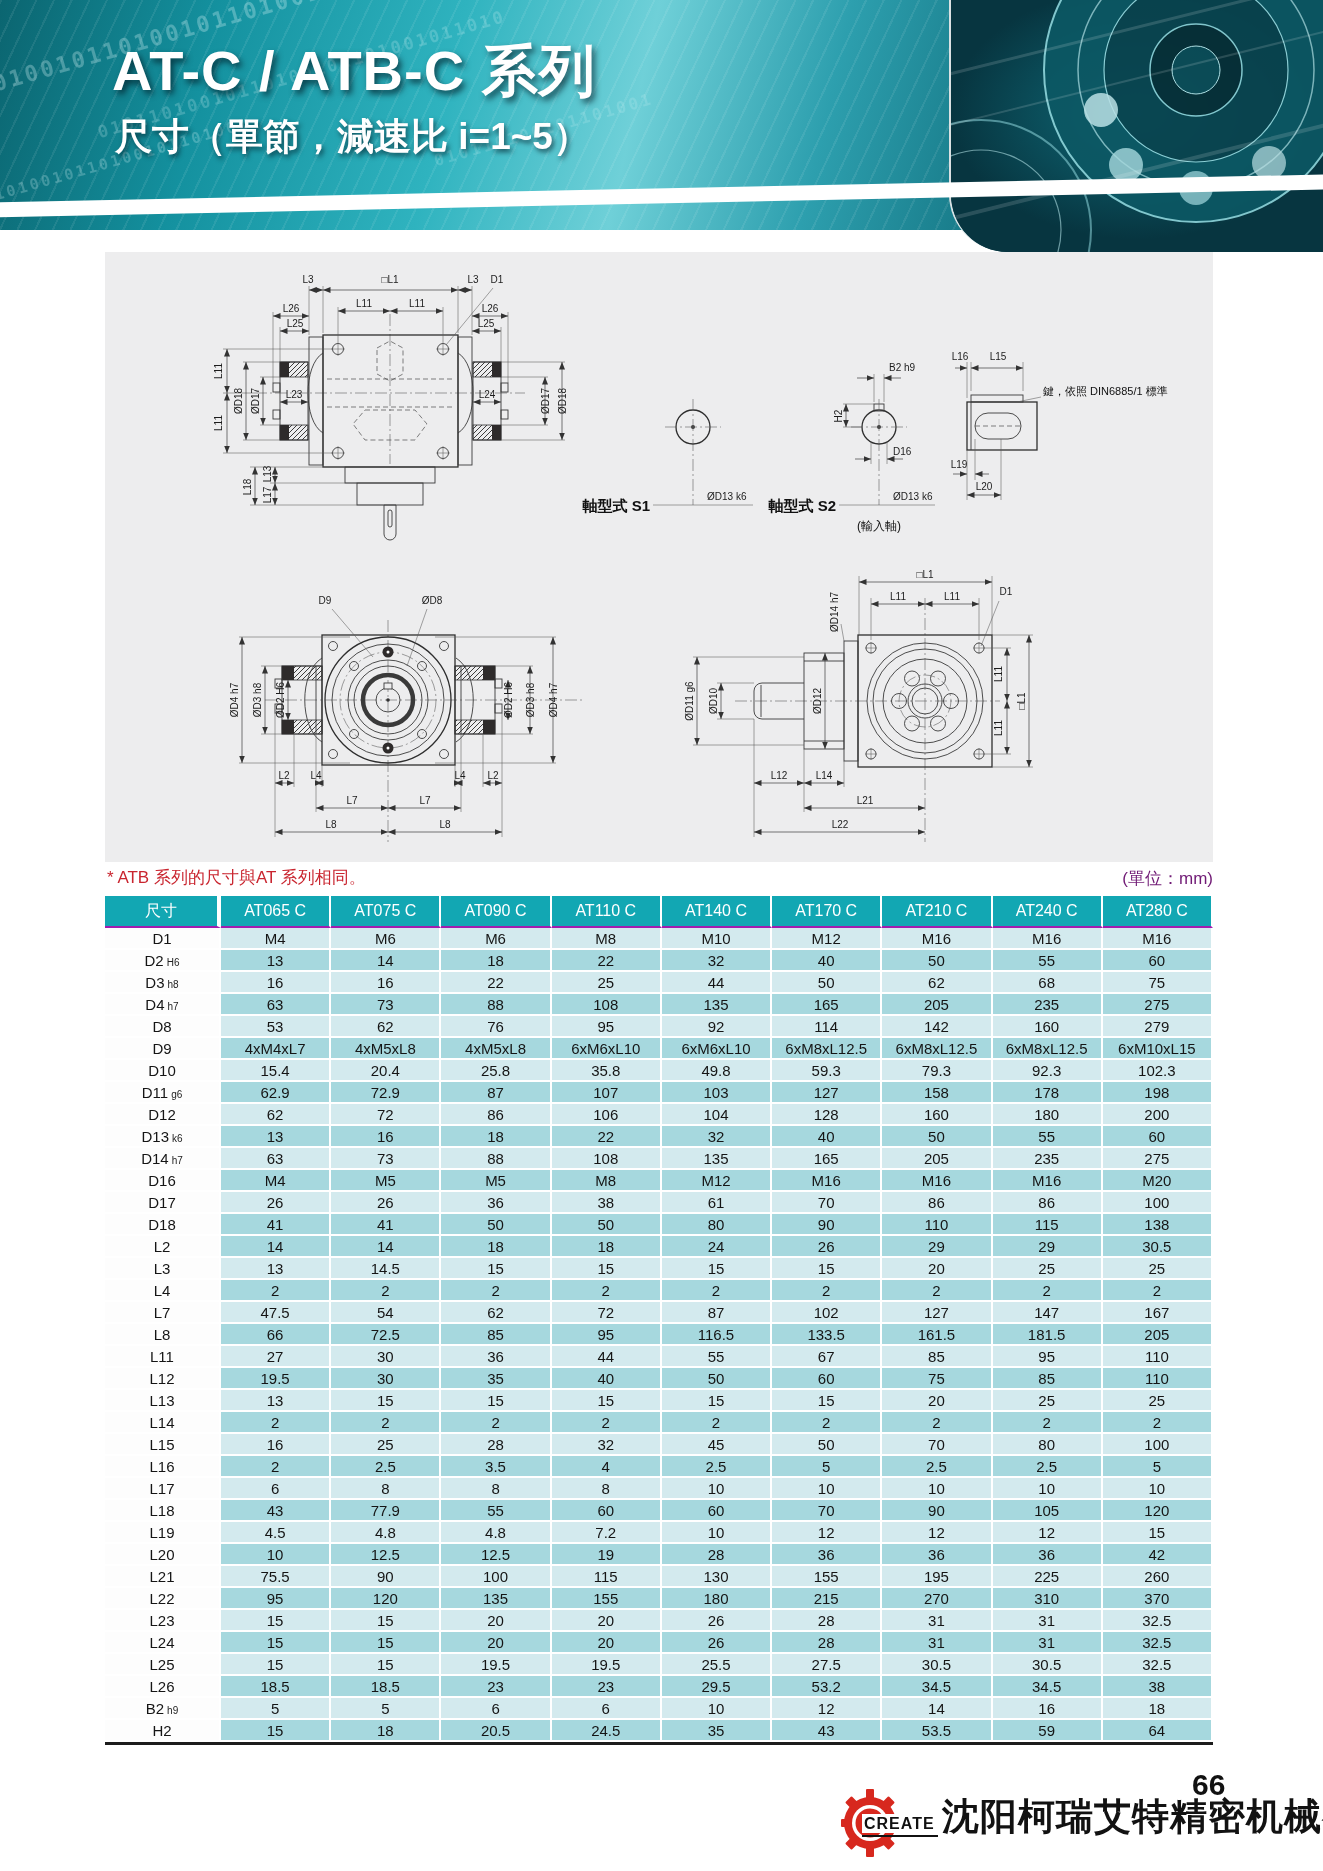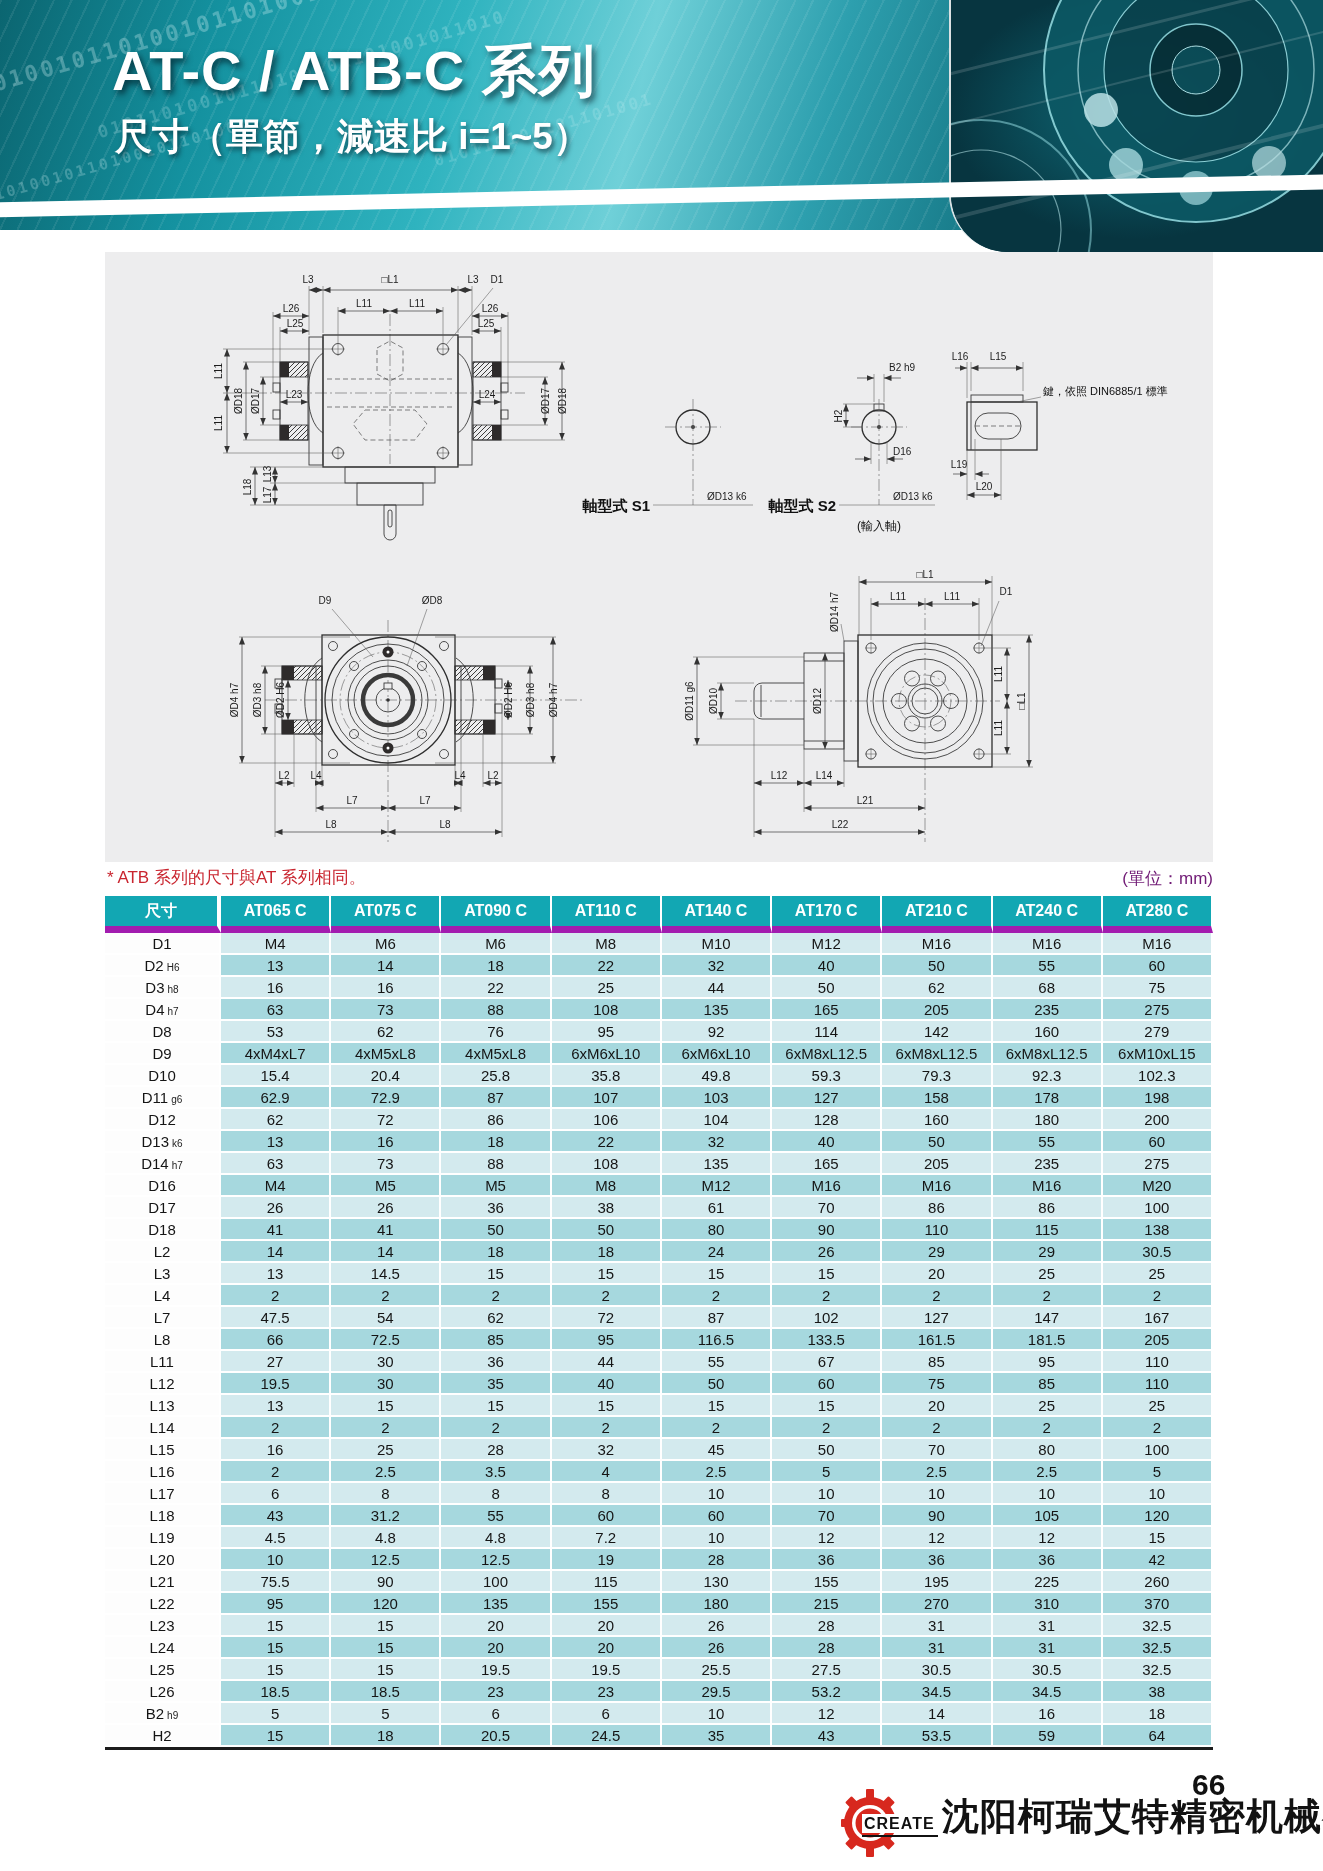--- a/index.html
+++ b/index.html
@@ -42,22 +42,22 @@
   text.cap2{font:12px "Liberation Sans",sans-serif;fill:#111;text-anchor:middle;}
   text.note{font:11px "Liberation Sans",sans-serif;fill:#111;}
 
   
   .atb-note{position:absolute;left:107px;top:866px;font-size:17px;color:#c9252f;}
   .unit-note{position:absolute;right:110px;top:867px;font-size:17px;color:#701a75;}
 
   
   table.dims{position:absolute;left:105px;top:896px;width:1108px;border-collapse:separate;
     border-spacing:0;table-layout:fixed;border-bottom:3px solid #1c1c1c;}
-  table.dims th{background:#12a7b3;color:#fff;font-size:16px;font-weight:bold;height:30px;
-    border-right:2px solid #fff;border-bottom:7px solid #a21caf;padding:0;text-align:center;}
+  table.dims th{background:#12a7b3;color:#fff;font-size:16px;font-weight:normal;height:30px;
+    border-right:2px solid #fff;border-bottom:2px solid #a21caf;padding:0;text-align:center;}
   table.dims th:first-child{width:112px;border-right:4px solid #fff;}
   table.dims td{height:20px;padding:0;font-size:15px;color:#151515;text-align:center;
     border-right:2px solid #fff;border-bottom:2px solid #fff;}
   td.rowlabel{background:#fdfdfd;text-align:left;padding-left:12px;font-size:15.5px;
     border-right:4px solid #fff;border-bottom:1px solid #9a9a9a;}
   .rl-sub{font-size:10px;margin-left:3px;color:#222;margin-top:20px;}
   tr.light td.val{background:#d3eaee;}
   tr.dark td.val{background:#a6d8de;}
 
   
@@ -826,21 +826,21 @@
         <td class="val">8</td>
         <td class="val">10</td>
         <td class="val">10</td>
         <td class="val">10</td>
         <td class="val">10</td>
         <td class="val">10</td>
       </tr>
       <tr class="dark">
         <td class="rowlabel"><span class="rl-main">L18</span></td>
         <td class="val">43</td>
-        <td class="val">31.2</td>
+        <td class="val">77.9</td>
         <td class="val">55</td>
         <td class="val">60</td>
         <td class="val">60</td>
         <td class="val">70</td>
         <td class="val">90</td>
         <td class="val">105</td>
         <td class="val">120</td>
       </tr>
       <tr class="light">
         <td class="rowlabel"><span class="rl-main">L19</span></td>

